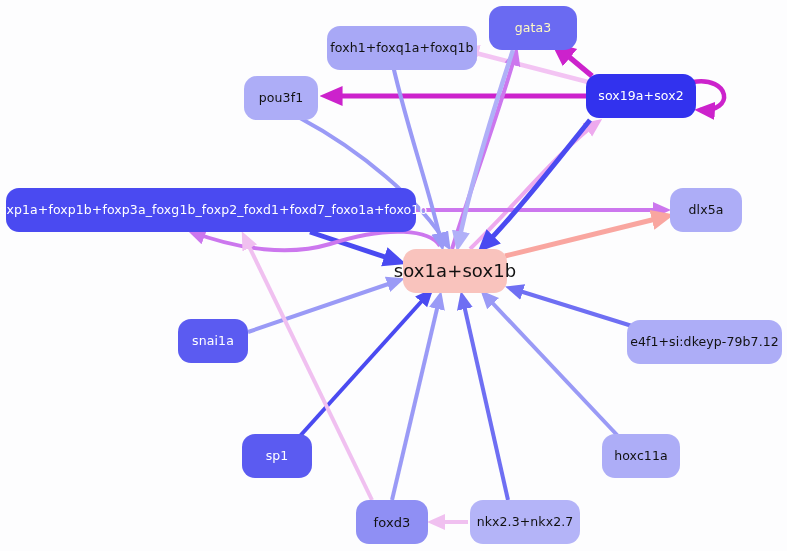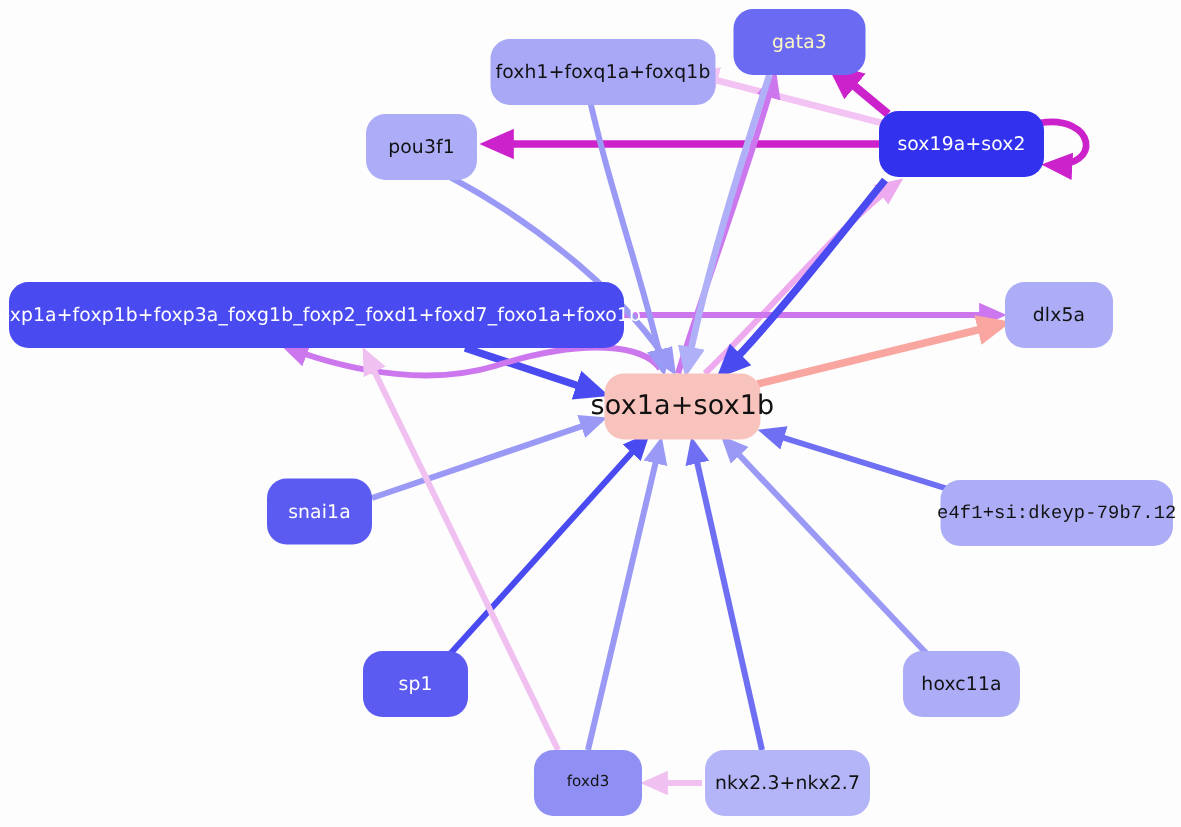--- a/index.html
+++ b/index.html
@@ -104,29 +104,29 @@
       </div>
       <div class="node" style="left: 670px; top: 188px; width: 72px; height: 44px; background: rgb(173, 173, 247); color: rgb(17, 17, 17); font-size: 12.5px; text-align: right;">
         <span class="node-label">dlx5a</span>
       </div>
       <div class="node" style="left: 403px; top: 249px; width: 104px; height: 44px; background: rgb(249, 195, 189); color: rgb(17, 17, 17); font-size: 18px;">
         <span class="node-label">sox1a+sox1b</span>
       </div>
       <div class="node" style="left: 178px; top: 319px; width: 70px; height: 44px; background: rgb(91, 91, 241); color: rgb(255, 255, 255); font-size: 12.5px;">
         <span class="node-label">snai1a</span>
       </div>
-      <div class="node" style="left: 627px; top: 320px; width: 155px; height: 44px; background: rgb(173, 173, 247); color: rgb(17, 17, 17); font-size: 12.5px; font-family: Liberation Mono, monospace;">
+      <div class="node" style="left: 627px; top: 320px; width: 155px; height: 44px; background: rgb(173, 173, 247); color: rgb(17, 17, 17); font-size: 12.5px;">
         <span class="node-label">e4f1+si:dkeyp-79b7.12</span>
       </div>
       <div class="node" style="left: 242px; top: 434px; width: 70px; height: 44px; background: rgb(91, 91, 241); color: rgb(255, 255, 255); font-size: 12.5px;">
         <span class="node-label">sp1</span>
       </div>
       <div class="node" style="left: 602px; top: 434px; width: 78px; height: 44px; background: rgb(173, 173, 247); color: rgb(17, 17, 17); font-size: 12.5px;">
         <span class="node-label">hoxc11a</span>
       </div>
-      <div class="node" style="left: 356px; top: 500px; width: 72px; height: 44px; background: rgb(143, 143, 244); color: rgb(17, 17, 17); font-size: 10px;">
+      <div class="node" style="left: 356px; top: 500px; width: 72px; height: 44px; background: rgb(143, 143, 244); color: rgb(17, 17, 17); font-size: 13px;">
         <span class="node-label">foxd3</span>
       </div>
       <div class="node" style="left: 470px; top: 500px; width: 110px; height: 44px; background: rgb(180, 180, 248); color: rgb(17, 17, 17); font-size: 12.5px;">
         <span class="node-label">nkx2.3+nkx2.7</span>
       </div>
     </div>
 </div>
 
 </body></html>

